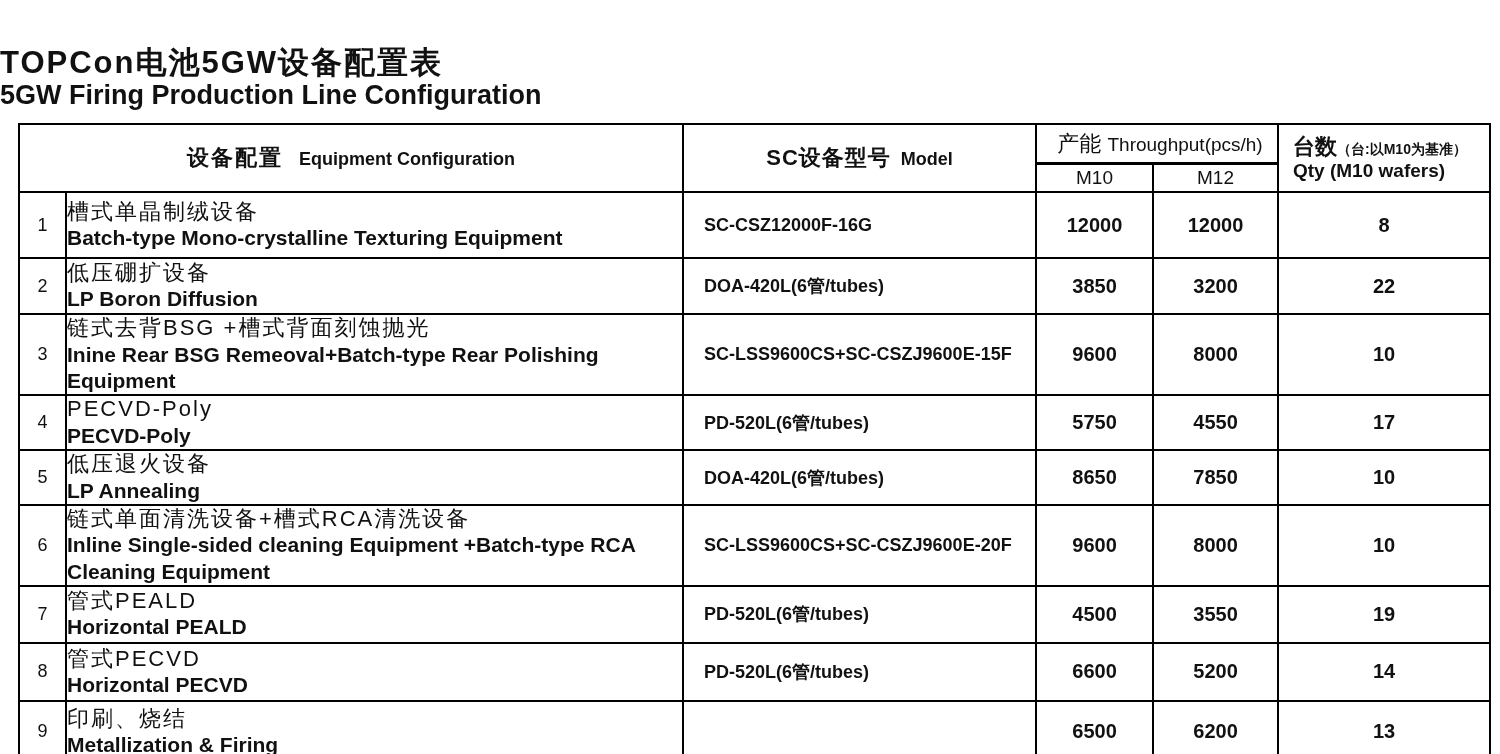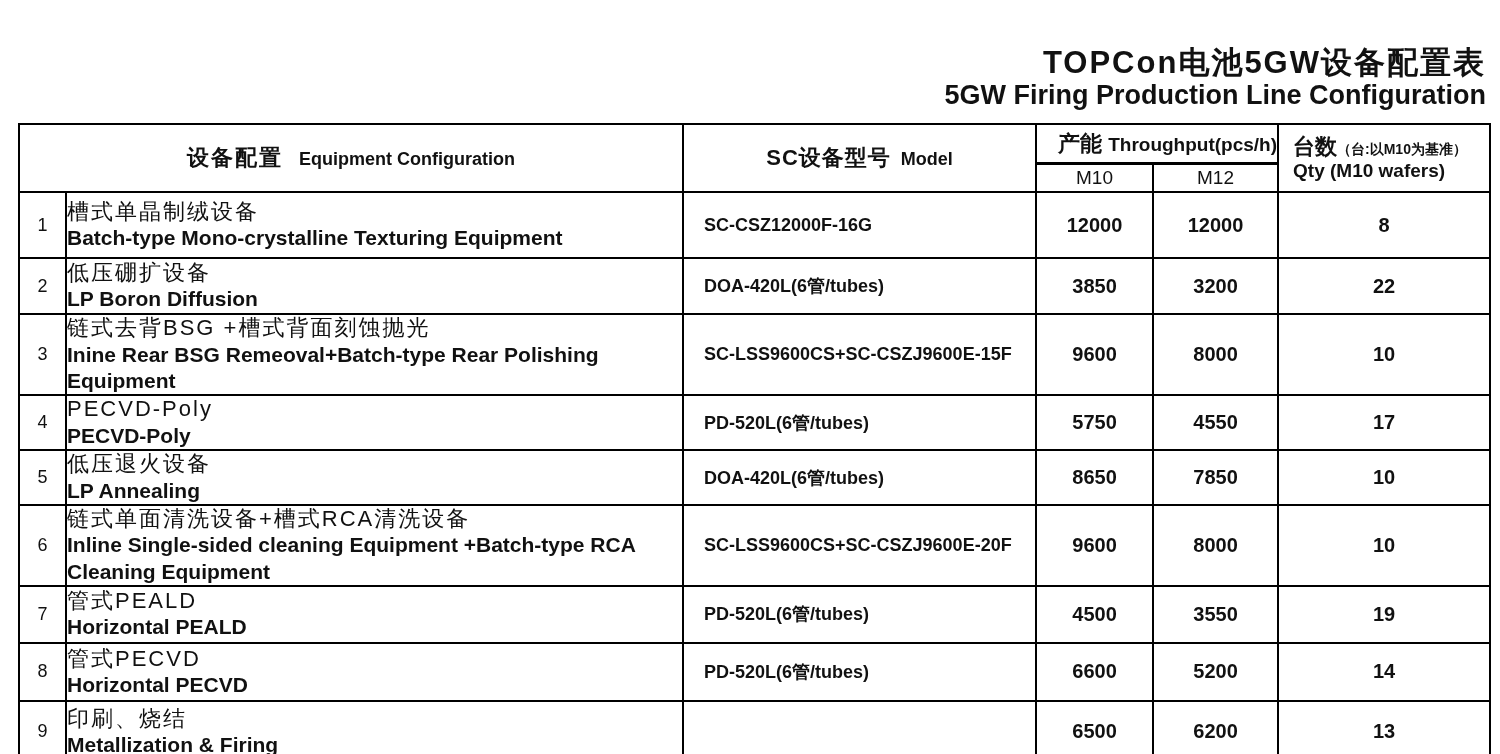--- a/index.html
+++ b/index.html
@@ -3,21 +3,20 @@
 <meta charset="utf-8">
 <style>
   html,body{margin:0;padding:0;background:#fff;}
   body{
     width:1500px;height:754px;
     font-family:"Liberation Sans","DejaVu Sans",sans-serif;
     color:#111;
     overflow:hidden;
   }
   .titles{
-    text-align:right;
     padding:46px 14px 0 0;
   }
   .title-zh{
     font-size:31px;
     font-weight:700;
     letter-spacing:2px;
     line-height:1.1;
   }
   .title-en{
     font-size:27px;
@@ -36,21 +35,21 @@
     padding:0;
     vertical-align:middle;
     font-weight:normal;
   }
   
   th.h-eq{font-size:22px;font-weight:700;text-align:center;letter-spacing:2px;}
   th.h-eq .en{font-size:18px;letter-spacing:0;margin-left:16px;}
   th.h-model{font-size:22px;font-weight:700;text-align:center;letter-spacing:1px;}
   th.h-model .en{font-size:18px;letter-spacing:0;margin-left:10px;}
   th.h-tp{
-    font-size:22px;font-weight:700;text-align:right;
+    font-size:22px;font-weight:400;text-align:center;
     padding-left:6px;letter-spacing:0;
     border-bottom:3px solid #000;
     height:37px;
   }
   th.h-tp .en{font-size:19px;}
   th.h-sub{font-size:19px;font-weight:400;text-align:center;height:26px;}
   th.h-qty{font-size:22px;font-weight:700;text-align:left;padding-left:14px;line-height:1.2;}
   th.h-qty .note{font-size:14px;font-weight:700;letter-spacing:0;}
   th.h-qty .en{font-size:19px;letter-spacing:0;}
   

